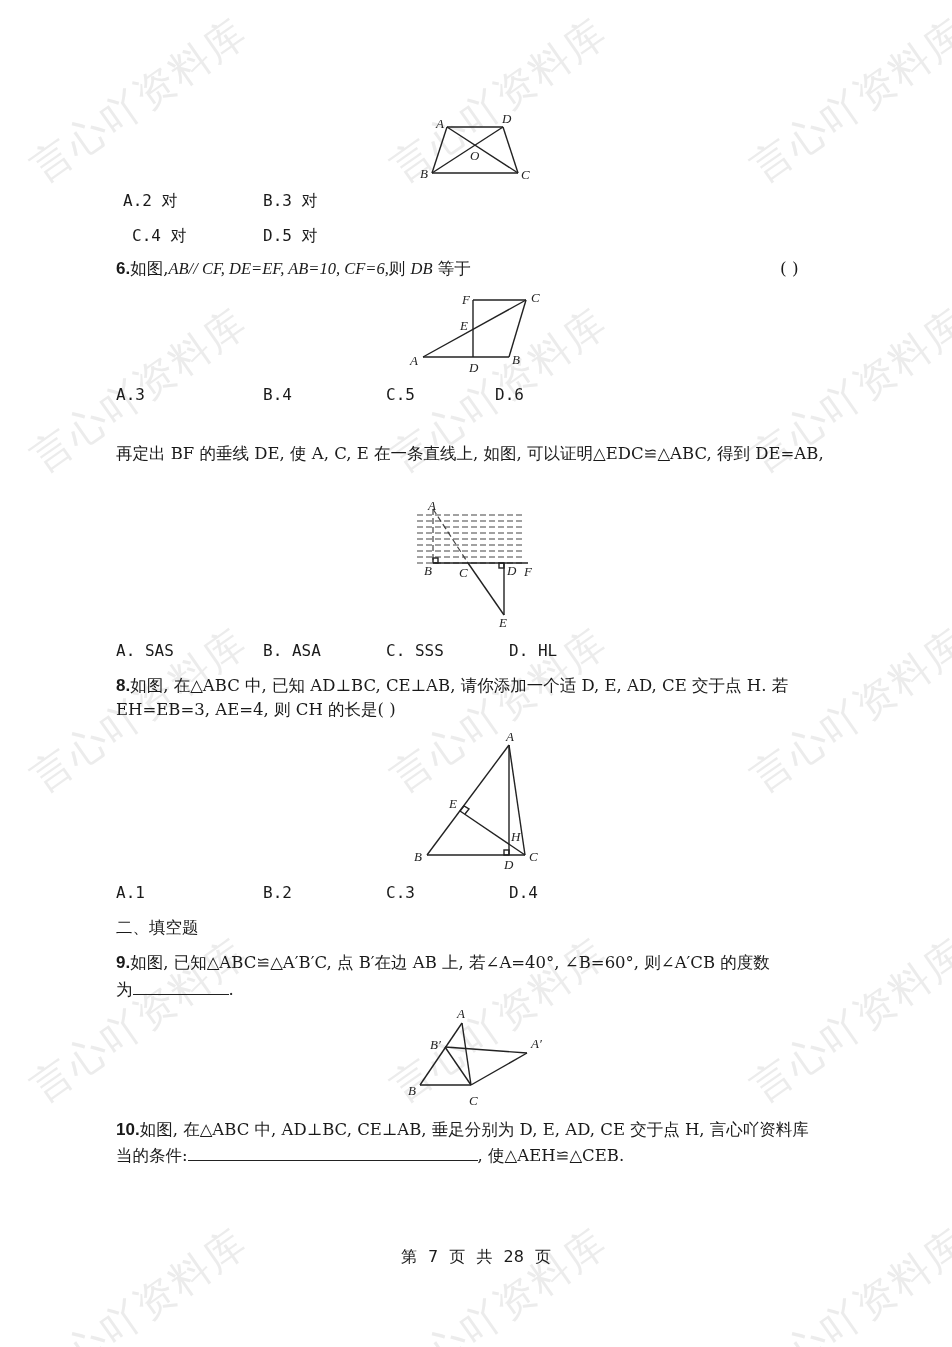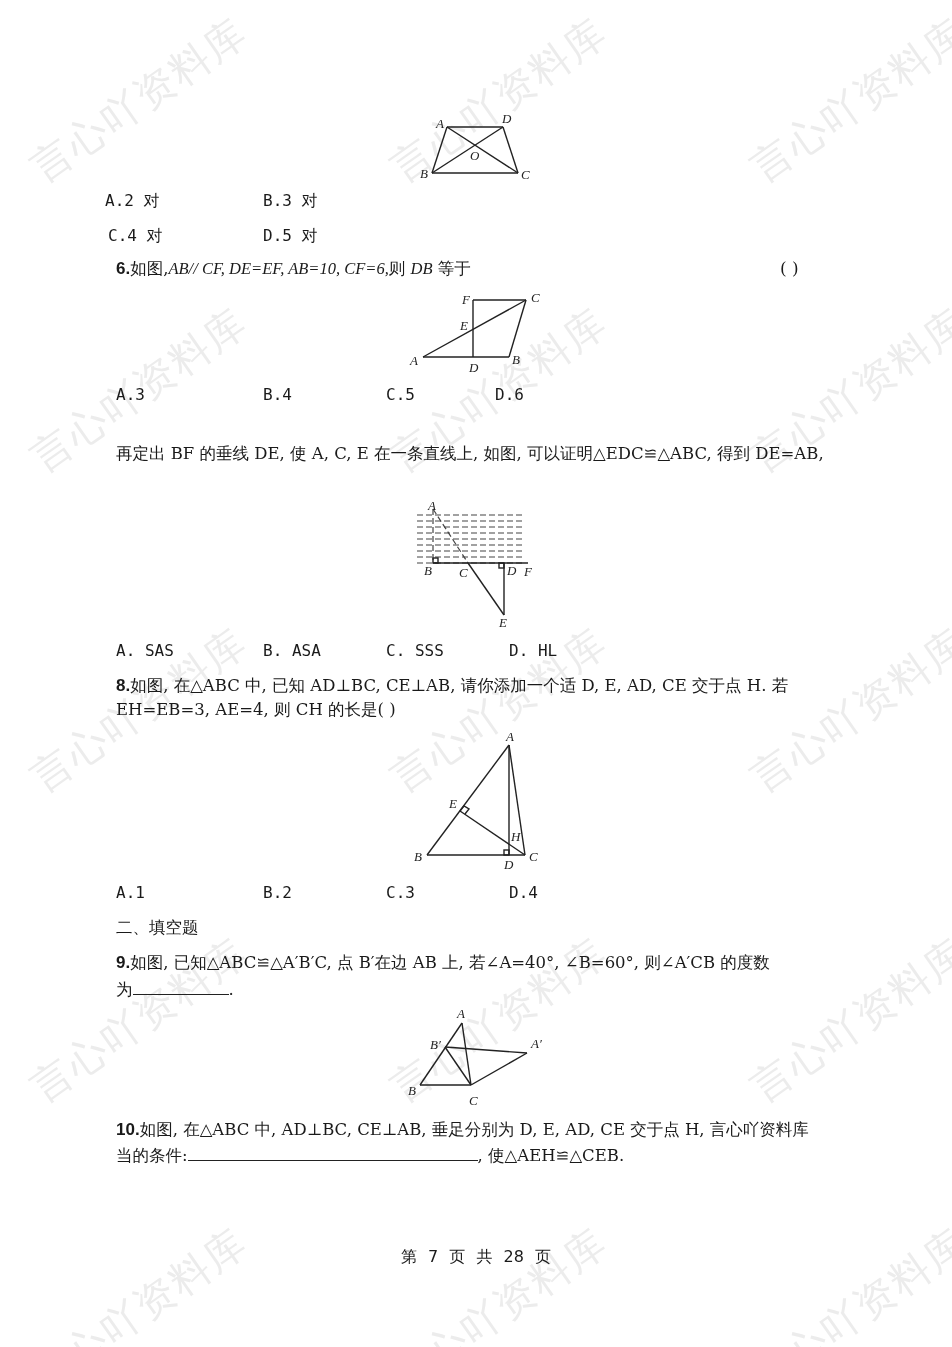--- a/index.html
+++ b/index.html
@@ -56,23 +56,23 @@
         <line x1="88" y1="17" x2="17" y2="63"></line>
       </g>
       <text x="21" y="18">A</text>
       <text x="87" y="13">D</text>
       <text x="55" y="50">O</text>
       <text x="5" y="68">B</text>
       <text x="106" y="69">C</text>
     </svg>
   </div>
 
-  <div class="opt" style="left:105px;top:190px">A.2 对</div>
+  <div class="opt" style="left:123px;top:190px">A.2 对</div>
   <div class="opt" style="left:263px;top:190px">B.3 对</div>
-  <div class="opt" style="left:108px;top:225px">C.4 对</div>
+  <div class="opt" style="left:132px;top:225px">C.4 对</div>
   <div class="opt" style="left:263px;top:225px">D.5 对</div>
 
   <div class="line" style="top:258px">
     <span class="qnum">6.</span><span>如图,</span><span class="it">AB// CF, DE=EF, AB=10, CF=6,</span><span>则</span> <span class="it">DB</span> <span>等于</span>
   </div>
   <div class="paren" style="left:780px;top:258px">(        )</div>
 
   <div class="fig" style="left:405px;top:288px;width:140px;height:88px">
     <svg width="140" height="88" viewBox="0 0 140 88">
       <g stroke="#222" stroke-width="1.4" fill="none">

